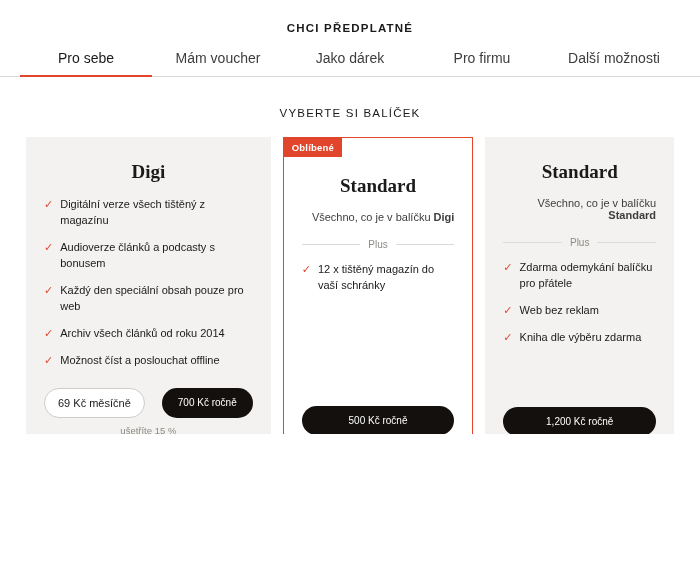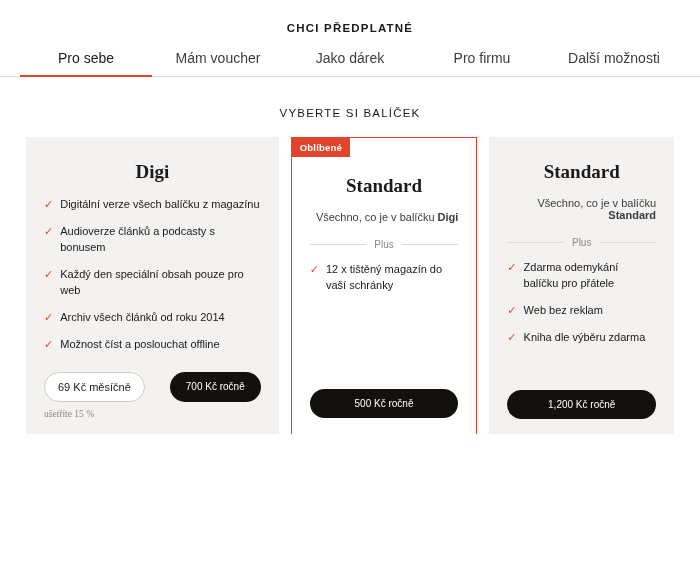--- a/index.html
+++ b/index.html
@@ -133,21 +133,21 @@
   .check {
     color: #e1462c;
     font-size: 11px;
     line-height: 1.45;
     flex: 0 0 auto;
   }
   .spacer { flex: 1 1 auto; }
 
   .btn-row {
     display: flex;
-    gap: 25px;
+    gap: 17px;
     justify-content: center;
     margin-top: 8px;
   }
   .btn-outline {
     border: 1px solid #cfccc7;
     background: #ffffff;
     border-radius: 20px;
     font-size: 11px;
     padding: 8px 13px;
     cursor: pointer;
@@ -159,25 +159,24 @@
     color: #ffffff;
     border: none;
     border-radius: 20px;
     font-size: 10px;
     padding: 9px 16px;
     cursor: pointer;
     white-space: nowrap;
   }
   .btn-dark.wide { width: 100%; }
   .save-note {
-    text-align: left;
+    text-align: center;
     font-size: 9.5px;
     color: #8d8a85;
     margin-top: 7px;
-    font-family: Liberation Serif, serif;
   }
 
   
   .offers {
     display: flex;
     gap: 12px;
     padding: 0 26px;
     margin-top: 18px;
   }
   .offer {
@@ -257,21 +256,21 @@
 
   <div class="section-title">VYBERTE SI BALÍČEK</div>
 
   <div class="plans">
 
     <div class="plan">
       <div class="plan-name">Digi</div>
 
       <div class="feat">
         <span class="check">✓</span>
-        <span>Digitální verze všech balíčku z magazínu</span>
+        <span>Digitální verze všech tištěný z magazínu</span>
       </div>
       <div class="feat">
         <span class="check">✓</span>
         <span>Audioverze článků a podcasty s bonusem</span>
       </div>
       <div class="feat">
         <span class="check">✓</span>
         <span>Každý den speciální obsah pouze pro web</span>
       </div>
       <div class="feat">

